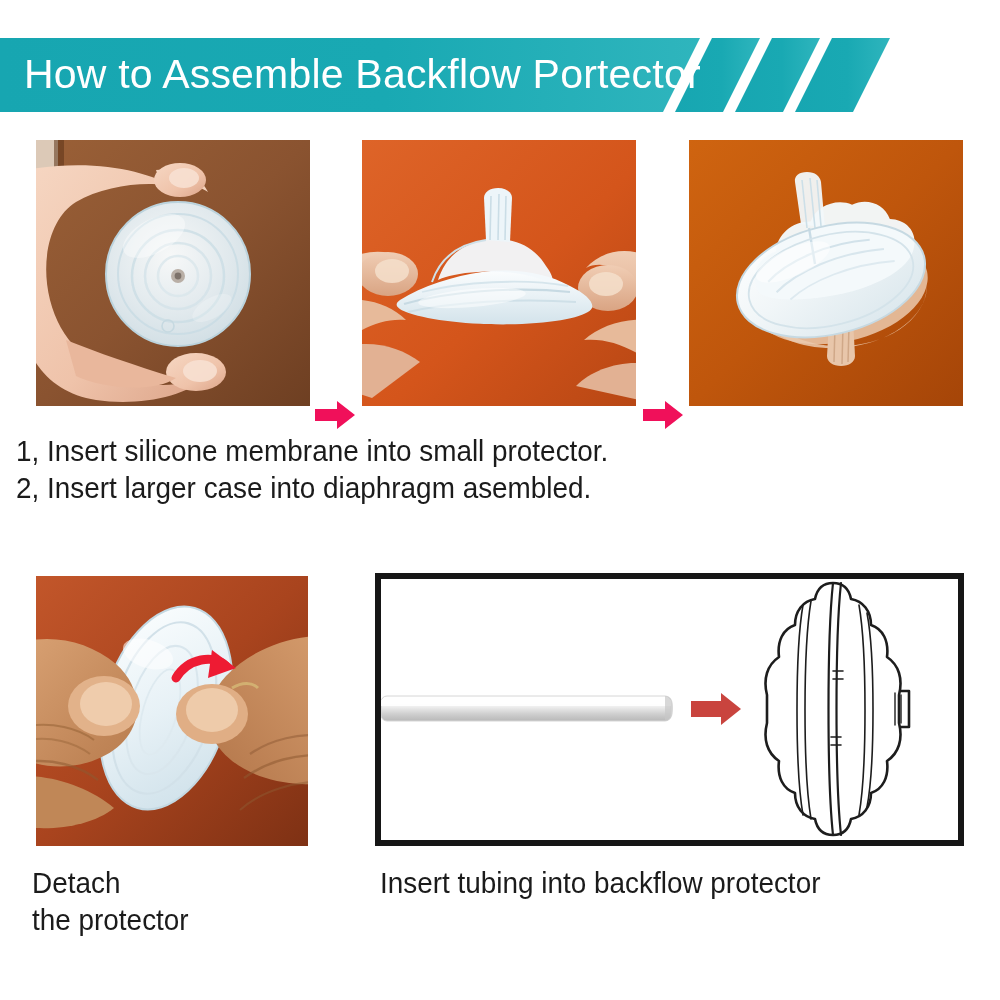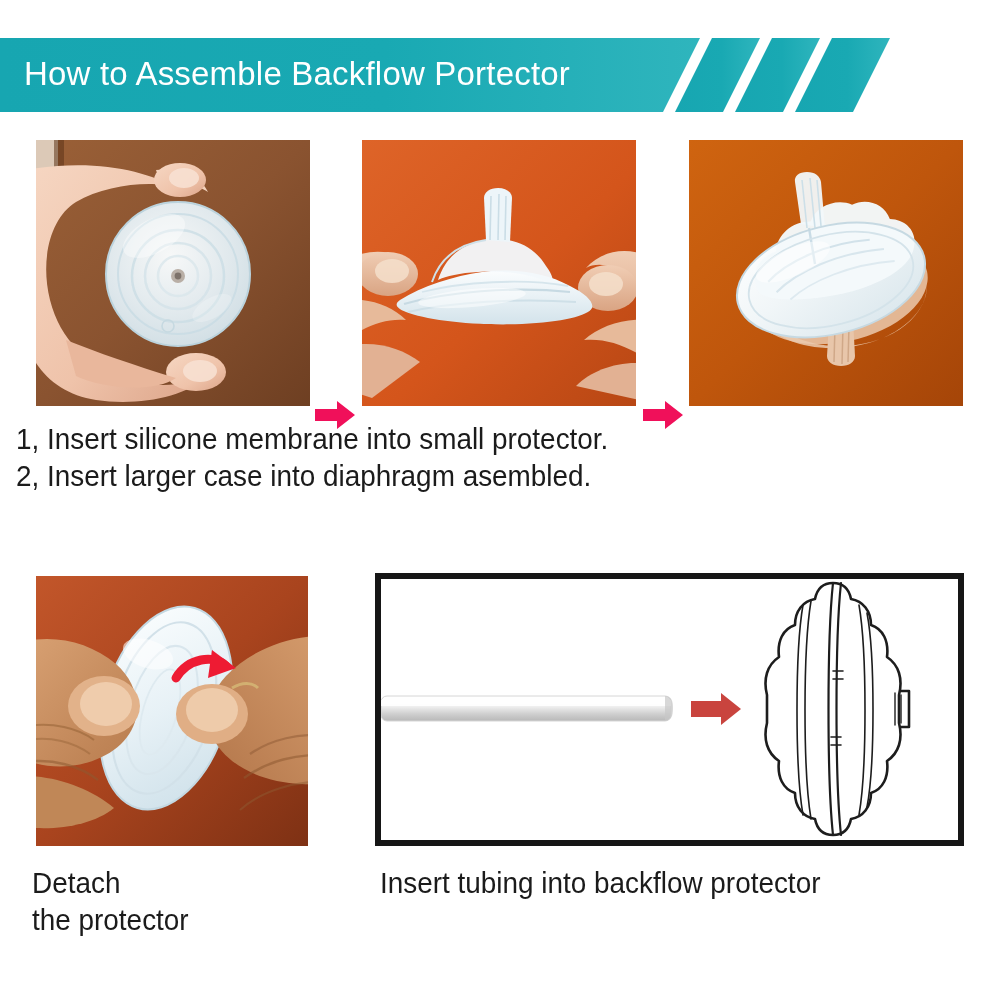--- a/index.html
+++ b/index.html
@@ -32,21 +32,21 @@
   .banner-shape {
     position: absolute;
     inset: 0;
   }
   .banner-title {
     position: absolute;
     left: 24px;
     top: 50%;
     transform: translateY(-52%);
     color: #ffffff;
-    font-size: 33px;
+    font-size: 41px;
     font-weight: 400;
     letter-spacing: 0.2px;
     white-space: nowrap;
     font-family: "Liberation Sans", sans-serif;
     z-index: 3;
   }
 
   
   .photo-row {
     position: absolute;
@@ -75,21 +75,21 @@
     width: 44px;
     height: 34px;
   }
   .step-arrow.a1 { left: 313px; }
   .step-arrow.a2 { left: 641px; }
 
   
   .instructions {
     position: absolute;
     left: 16px;
-    top: 420px;
+    top: 432px;
     width: 900px;
   }
   .instr-line {
     color: #1b1b1b;
     font-size: 30px;
     line-height: 37px;
     font-weight: 400;
     white-space: nowrap;
     font-family: "Liberation Sans", sans-serif;
     transform: scaleX(0.93);

